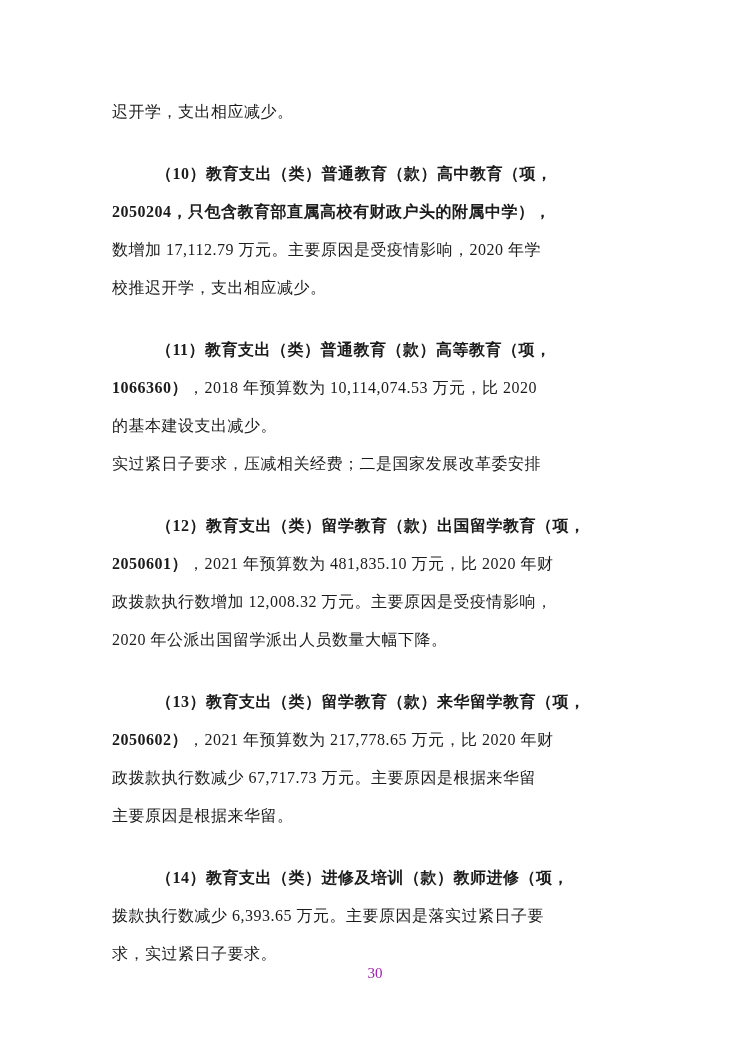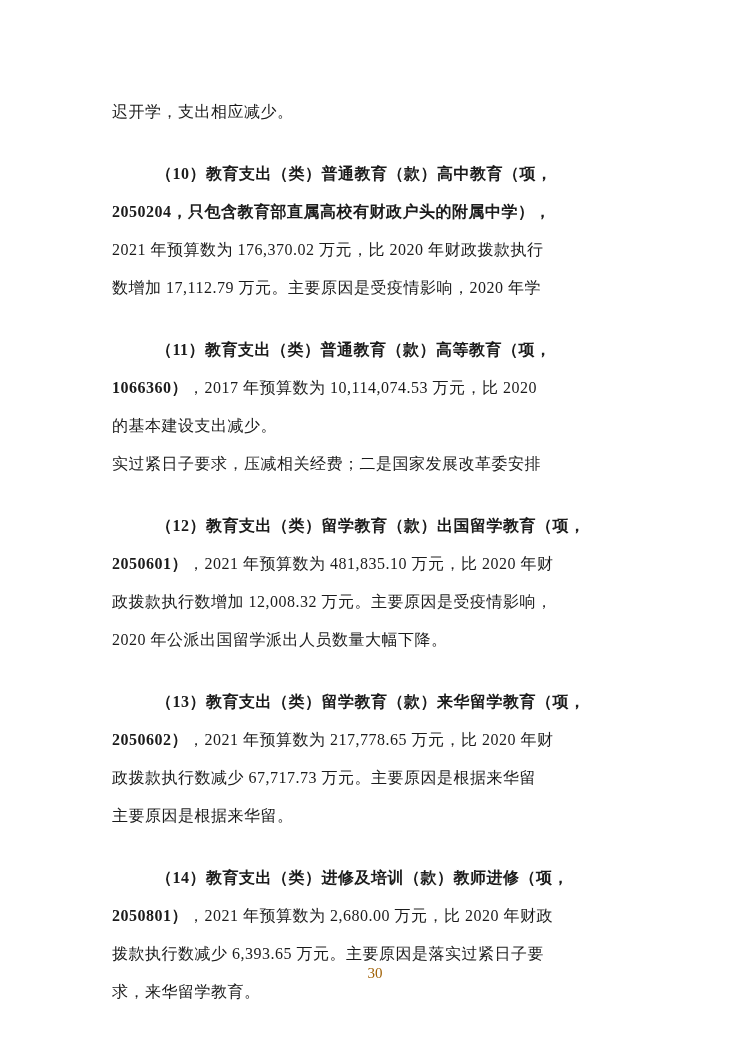--- a/index.html
+++ b/index.html
@@ -34,44 +34,43 @@
   .seg { font-weight: normal; }
   .seg.bold { font-weight: bold; }
   .page-number {
     position: absolute;
     top: 963px;
     left: 0;
     width: 750px;
     text-align: center;
     font-size: 15px;
     line-height: 20px;
-    color: #a16207;
+    color: #a21caf;
   }
 </style>
 </head>
 <body>
 
 <div class="page">
   <div class="content" id="doc-content">
       <div class="line"><span class="seg">迟开学，支出相应减少。</span></div>
       <div class="line indent fill"><span class="seg bold">（10）教育支出（类）普通教育（款）高中教育（项，</span></div>
       <div class="line fill"><span class="seg bold">2050204，只包含教育部直属高校有财政户头的附属中学），</span></div>
-      <div class="line fill"><span class="seg">2021 年预算数为 176,370.02 万元，比 2020 年财政拨款执行</span></div>
       <div class="line fill"><span class="seg">数增加 17,112.79 万元。主要原因是受疫情影响，2020 年学</span></div>
+      <div class="line"><span class="seg">校推迟开学，支出相应减少。</span></div>
       <div class="line indent fill"><span class="seg bold">（11）教育支出（类）普通教育（款）高等教育（项，</span></div>
-      <div class="line fill"><span class="seg bold">1066360）</span><span class="seg">，2017 年预算数为 10,114,074.53 万元，比 2020</span></div>
+      <div class="line fill"><span class="seg bold">1066360）</span><span class="seg">，2018 年预算数为 10,114,074.53 万元，比 2020</span></div>
       <div class="line"><span class="seg">的基本建设支出减少。</span></div>
       <div class="line fill"><span class="seg">实过紧日子要求，压减相关经费；二是国家发展改革委安排</span></div>
       <div class="line indent fill"><span class="seg bold">（12）教育支出（类）留学教育（款）出国留学教育（项，</span></div>
       <div class="line fill"><span class="seg bold">2050601）</span><span class="seg">，2021 年预算数为 481,835.10 万元，比 2020 年财</span></div>
       <div class="line fill"><span class="seg">政拨款执行数增加 12,008.32 万元。主要原因是受疫情影响，</span></div>
       <div class="line"><span class="seg">2020 年公派出国留学派出人员数量大幅下降。</span></div>
       <div class="line indent fill"><span class="seg bold">（13）教育支出（类）留学教育（款）来华留学教育（项，</span></div>
       <div class="line fill"><span class="seg bold">2050602）</span><span class="seg">，2021 年预算数为 217,778.65 万元，比 2020 年财</span></div>
       <div class="line fill"><span class="seg">政拨款执行数减少 67,717.73 万元。主要原因是根据来华留</span></div>
       <div class="line"><span class="seg">主要原因是根据来华留。</span></div>
       <div class="line indent fill"><span class="seg bold">（14）教育支出（类）进修及培训（款）教师进修（项，</span></div>
-      <div class="line fill"><span class="seg bold">2050801）</span><span class="seg">，2021 年预算数为 2,680.00 万元，比 2020 年财政</span></div>
       <div class="line fill"><span class="seg">拨款执行数减少 6,393.65 万元。主要原因是落实过紧日子要</span></div>
-      <div class="line"><span class="seg">求，来华留学教育。</span></div>
+      <div class="line"><span class="seg">求，实过紧日子要求。</span></div>
     </div>
   <div class="page-number">30</div>
 </div>
 
 </body></html>

